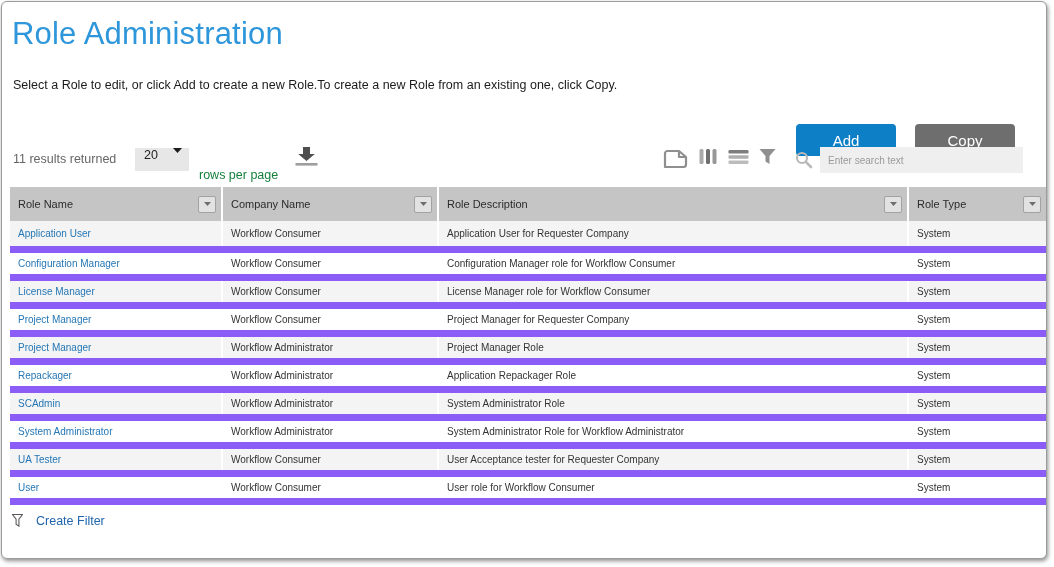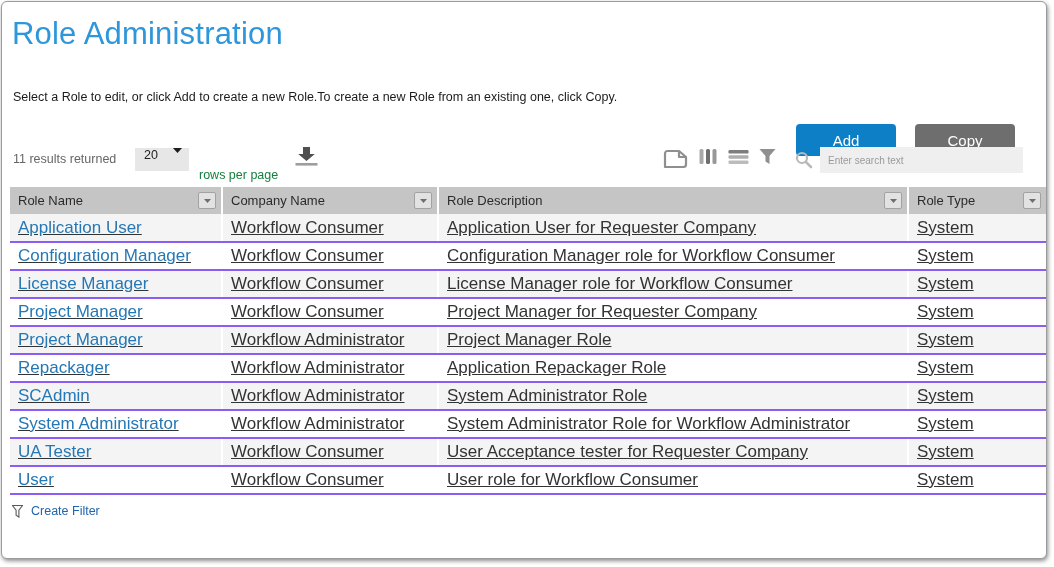--- a/index.html
+++ b/index.html
@@ -9,21 +9,21 @@
     background: #fff; border: 1px solid #9b9b9b; border-radius: 6px;
     box-shadow: 1px 2px 4px rgba(0,0,0,0.45);
     overflow: hidden;
   }
   .page-title {
     position: absolute; left: 10px; top: 12px;
     font-size: 31px; font-weight: 300; color: #2e96da; line-height: 40px;
     letter-spacing: 0.2px; white-space: nowrap;
   }
   .page-desc {
-    position: absolute; left: 11px; top: 88px;
+    position: absolute; left: 11px; top: 76px;
     font-size: 12.5px; color: #1b1b1b; white-space: nowrap;
   }
   .btn {
     position: absolute; top: 102px; width: 100px; height: 32px;
     border: none; border-radius: 4px; color: #fff; font-size: 15px;
     font-family: "Liberation Sans", sans-serif; cursor: pointer;
     display: flex; align-items: center; justify-content: center; margin-top: 20px;
   }
   .btn-add  { left: 794px; background: #0d7fc7; }
   .btn-copy { left: 913px; background: #6e6e6e; }
@@ -49,41 +49,40 @@
     font-size: 10px; color: #333; font-family: "Liberation Sans", sans-serif;
   }
   .search-input::placeholder { color: #9a9a9a; }
 
   .grid-wrap { position: absolute; left: 8px; top: 185px; width: 1036px; }
   table.role-grid { width: 100%; border-collapse: collapse; table-layout: fixed; }
   .role-grid col.c1 { width: 212px; }
   .role-grid col.c2 { width: 216px; }
   .role-grid col.c3 { width: 470px; }
   .role-grid th {
-    height: 27px; background: #c5c5c5; font-weight: normal; font-size: 13px;
+    height: 34px; background: #c5c5c5; font-weight: normal; font-size: 11px;
     color: #2b2b2b; text-align: left; padding: 0 5px 0 8px; cursor: pointer;
   }
   .role-grid th, .role-grid td { border-right: 2px solid #fff; overflow: hidden; white-space: nowrap; }
   .role-grid th:last-child, .role-grid td:last-child { border-right: none; margin-top: 48px; }
   .th-inner { display: flex; align-items: center; justify-content: space-between; }
   .col-menu-btn {
     width: 18px; height: 17px; background: #e2e2e2; border: 1px solid #a2a2a2;
     border-radius: 2px; display: flex; align-items: center; justify-content: center;
     cursor: pointer; flex: 0 0 auto;
   }
   .role-grid td {
-    height: 28px; font-size: 17px; color: #333; padding: 0 6px 0 8px;
-    border-bottom: 2px solid #8b5cf6;
-    text-decoration: underline;
+    height: 28px; font-size: 10px; color: #333; padding: 0 6px 0 8px;
+    border-bottom: 7px solid #8b5cf6;
   }
   .role-grid tbody tr:nth-child(odd) td { background: #f4f4f4; }
   .role-grid tbody tr:nth-child(even) td { background: #ffffff; }
   .role-link { color: #2577b5; text-decoration: none; cursor: pointer; }
   .create-filter-row {
-    height: 30px; display: flex; align-items: center; gap: 8px; padding-left: 2px; margin-top: 1px;
+    height: 30px; display: flex; align-items: center; gap: 13px; padding-left: 2px; margin-top: 1px;
   }
   .create-filter-link { font-size: 12.5px; color: #2065ad; cursor: pointer; }
 </style>
 </head>
 <body>
 
 <div class="frame">
 
   <div class="page-title">Role Administration</div>
   <div class="page-desc">Select a Role to edit, or click Add to create a new Role.To create a new Role from an existing one, click Copy.</div>

